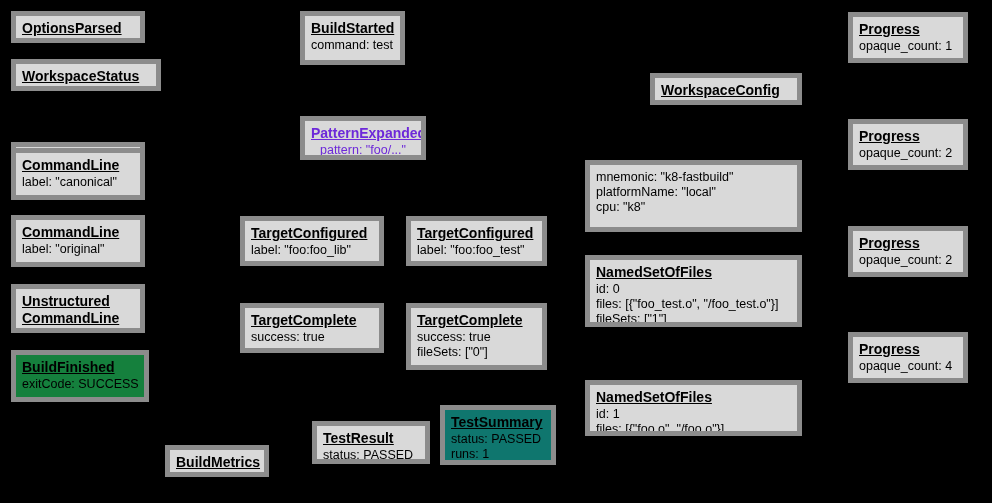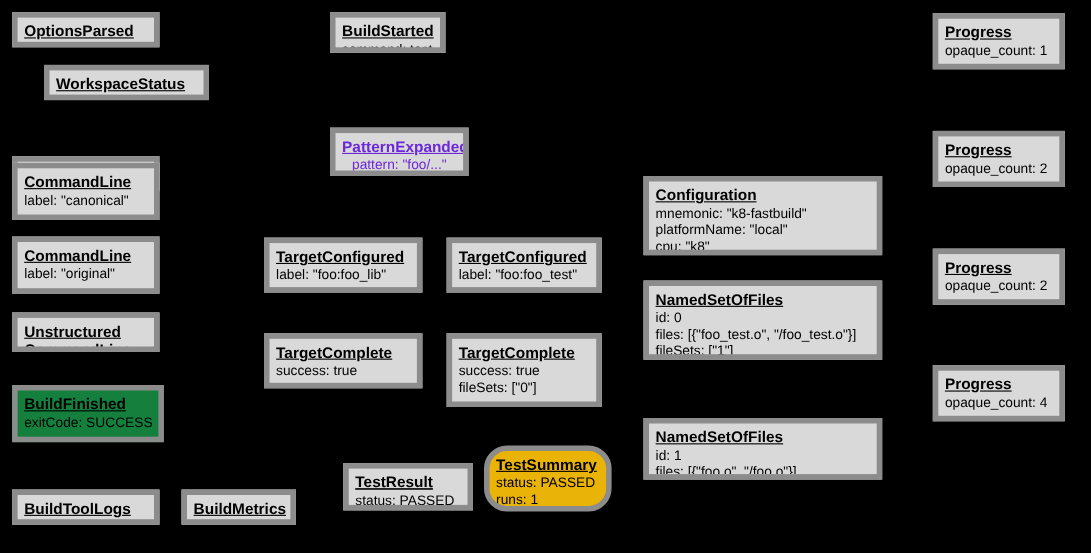--- a/index.html
+++ b/index.html
@@ -48,55 +48,52 @@
     white-space: nowrap;
   }
 </style>
 </head>
 <body>
 
 <div id="canvas" style="width: 992px; height: 503px; background: rgb(0, 0, 0);">
     <div class="node" style="left: 11px; top: 11px; width: 134px; height: 32px; background: rgb(217, 217, 217); border-color: rgb(140, 140, 140); color: rgb(0, 0, 0);">
       <span class="node-title">OptionsParsed</span>
     </div>
-    <div class="node" style="left: 11px; top: 59px; width: 150px; height: 32px; background: rgb(217, 217, 217); border-color: rgb(140, 140, 140); color: rgb(0, 0, 0); margin-left: 29px;">
+    <div class="node" style="left: 11px; top: 59px; width: 150px; height: 32px; background: rgb(217, 217, 217); border-color: rgb(140, 140, 140); color: rgb(0, 0, 0);">
       <span class="node-title">WorkspaceStatus</span>
     </div>
     <div class="node" style="left: 11px; top: 102px; width: 134px; height: 32px; background: rgb(217, 217, 217); border-color: rgb(140, 140, 140); color: rgb(0, 0, 0); margin-top: 40px;">
       <span class="node-title">BuildMetadata</span>
     </div>
     <div class="node" style="left: 11px; top: 148px; width: 134px; height: 52px; background: rgb(217, 217, 217); border-color: rgb(140, 140, 140); color: rgb(0, 0, 0);">
       <span class="node-title">CommandLine</span>
       <span class="node-fields">
         <span class="node-field">label: "canonical"</span>
       </span>
     </div>
     <div class="node" style="left: 11px; top: 215px; width: 134px; height: 52px; background: rgb(217, 217, 217); border-color: rgb(140, 140, 140); color: rgb(0, 0, 0);">
       <span class="node-title">CommandLine</span>
       <span class="node-fields">
         <span class="node-field">label: "original"</span>
       </span>
     </div>
-    <div class="node" style="left: 11px; top: 284px; width: 134px; height: 36px; background: rgb(217, 217, 217); border-color: rgb(140, 140, 140); color: rgb(0, 0, 0);">
+    <div class="node" style="left: 11px; top: 284px; width: 134px; height: 49px; background: rgb(217, 217, 217); border-color: rgb(140, 140, 140); color: rgb(0, 0, 0);">
       <span class="node-title">Unstructured</span>
       <span class="node-title">CommandLine</span>
     </div>
     <div class="node" style="left: 11px; top: 350px; width: 138px; height: 52px; background: #15803d; border-color: rgb(140, 140, 140); color: rgb(0, 0, 0);">
       <span class="node-title">BuildFinished</span>
       <span class="node-fields">
         <span class="node-field">exitCode: SUCCESS</span>
       </span>
     </div>
-    <div class="node" style="left: 11px; top: 445px; width: 134px; height: 32px; background: rgb(217, 217, 217); border-color: rgb(140, 140, 140); color: rgb(0, 0, 0);">
-      <span class="node-title">BuildToolLogs</span>
-    </div>
     <div class="node" style="left: 165px; top: 445px; width: 104px; height: 32px; background: rgb(217, 217, 217); border-color: rgb(140, 140, 140); color: rgb(0, 0, 0);">
       <span class="node-title">BuildMetrics</span>
     </div>
-    <div class="node" style="left: 300px; top: 11px; width: 105px; height: 37px; background: rgb(217, 217, 217); border-color: rgb(140, 140, 140); color: rgb(0, 0, 0);">
+    <div class="node" style="left: 300px; top: 11px; width: 105px; height: 54px; background: rgb(217, 217, 217); border-color: rgb(140, 140, 140); color: rgb(0, 0, 0);">
       <span class="node-title">BuildStarted</span>
       <span class="node-fields">
         <span class="node-field">command: test</span>
       </span>
     </div>
     <div class="node" style="left: 300px; top: 116px; width: 126px; height: 44px; background: rgb(217, 217, 217); border-color: rgb(140, 140, 140); color: #6d28d9; text-align: center;">
       <span class="node-title">PatternExpanded</span>
       <span class="node-fields">
         <span class="node-field">pattern: "foo/..."</span>
       </span>
@@ -125,29 +122,31 @@
         <span class="node-field">success: true</span>
         <span class="node-field">fileSets: ["0"]</span>
       </span>
     </div>
     <div class="node" style="left: 312px; top: 421px; width: 118px; height: 43px; background: rgb(217, 217, 217); border-color: rgb(140, 140, 140); color: rgb(0, 0, 0); text-decoration: underline;">
       <span class="node-title">TestResult</span>
       <span class="node-fields">
         <span class="node-field">status: PASSED</span>
       </span>
     </div>
-    <div class="node" style="left: 440px; top: 405px; width: 116px; height: 60px; background: #eab308; border-color: rgb(140, 140, 140); color: rgb(0, 0, 0); border-radius: 21px;">
+    <div class="node" style="left: 440px; top: 405px; width: 116px; height: 60px; background: #0f766e; border-color: rgb(140, 140, 140); color: rgb(0, 0, 0);">
       <span class="node-title">TestSummary</span>
       <span class="node-fields">
         <span class="node-field">status: PASSED</span>
         <span class="node-field">runs: 1</span>
       </span>
     </div>
+    <div class="node" style="left: 650px; top: 73px; width: 152px; height: 32px; background: rgb(217, 217, 217); border-color: rgb(140, 140, 140); color: rgb(0, 0, 0);">
+      <span class="node-title">WorkspaceConfig</span>
+    </div>
     <div class="node" style="left: 585px; top: 160px; width: 217px; height: 72px; background: rgb(217, 217, 217); border-color: rgb(140, 140, 140); color: rgb(0, 0, 0);">
-      <span class="node-title">Configuration</span>
       <span class="node-fields">
         <span class="node-field">mnemonic: "k8-fastbuild"</span>
         <span class="node-field">platformName: "local"</span>
         <span class="node-field">cpu: "k8"</span>
       </span>
     </div>
     <div class="node" style="left: 585px; top: 255px; width: 217px; height: 72px; background: rgb(217, 217, 217); border-color: rgb(140, 140, 140); color: rgb(0, 0, 0);">
       <span class="node-title">NamedSetOfFiles</span>
       <span class="node-fields">
         <span class="node-field">id: 0</span>

